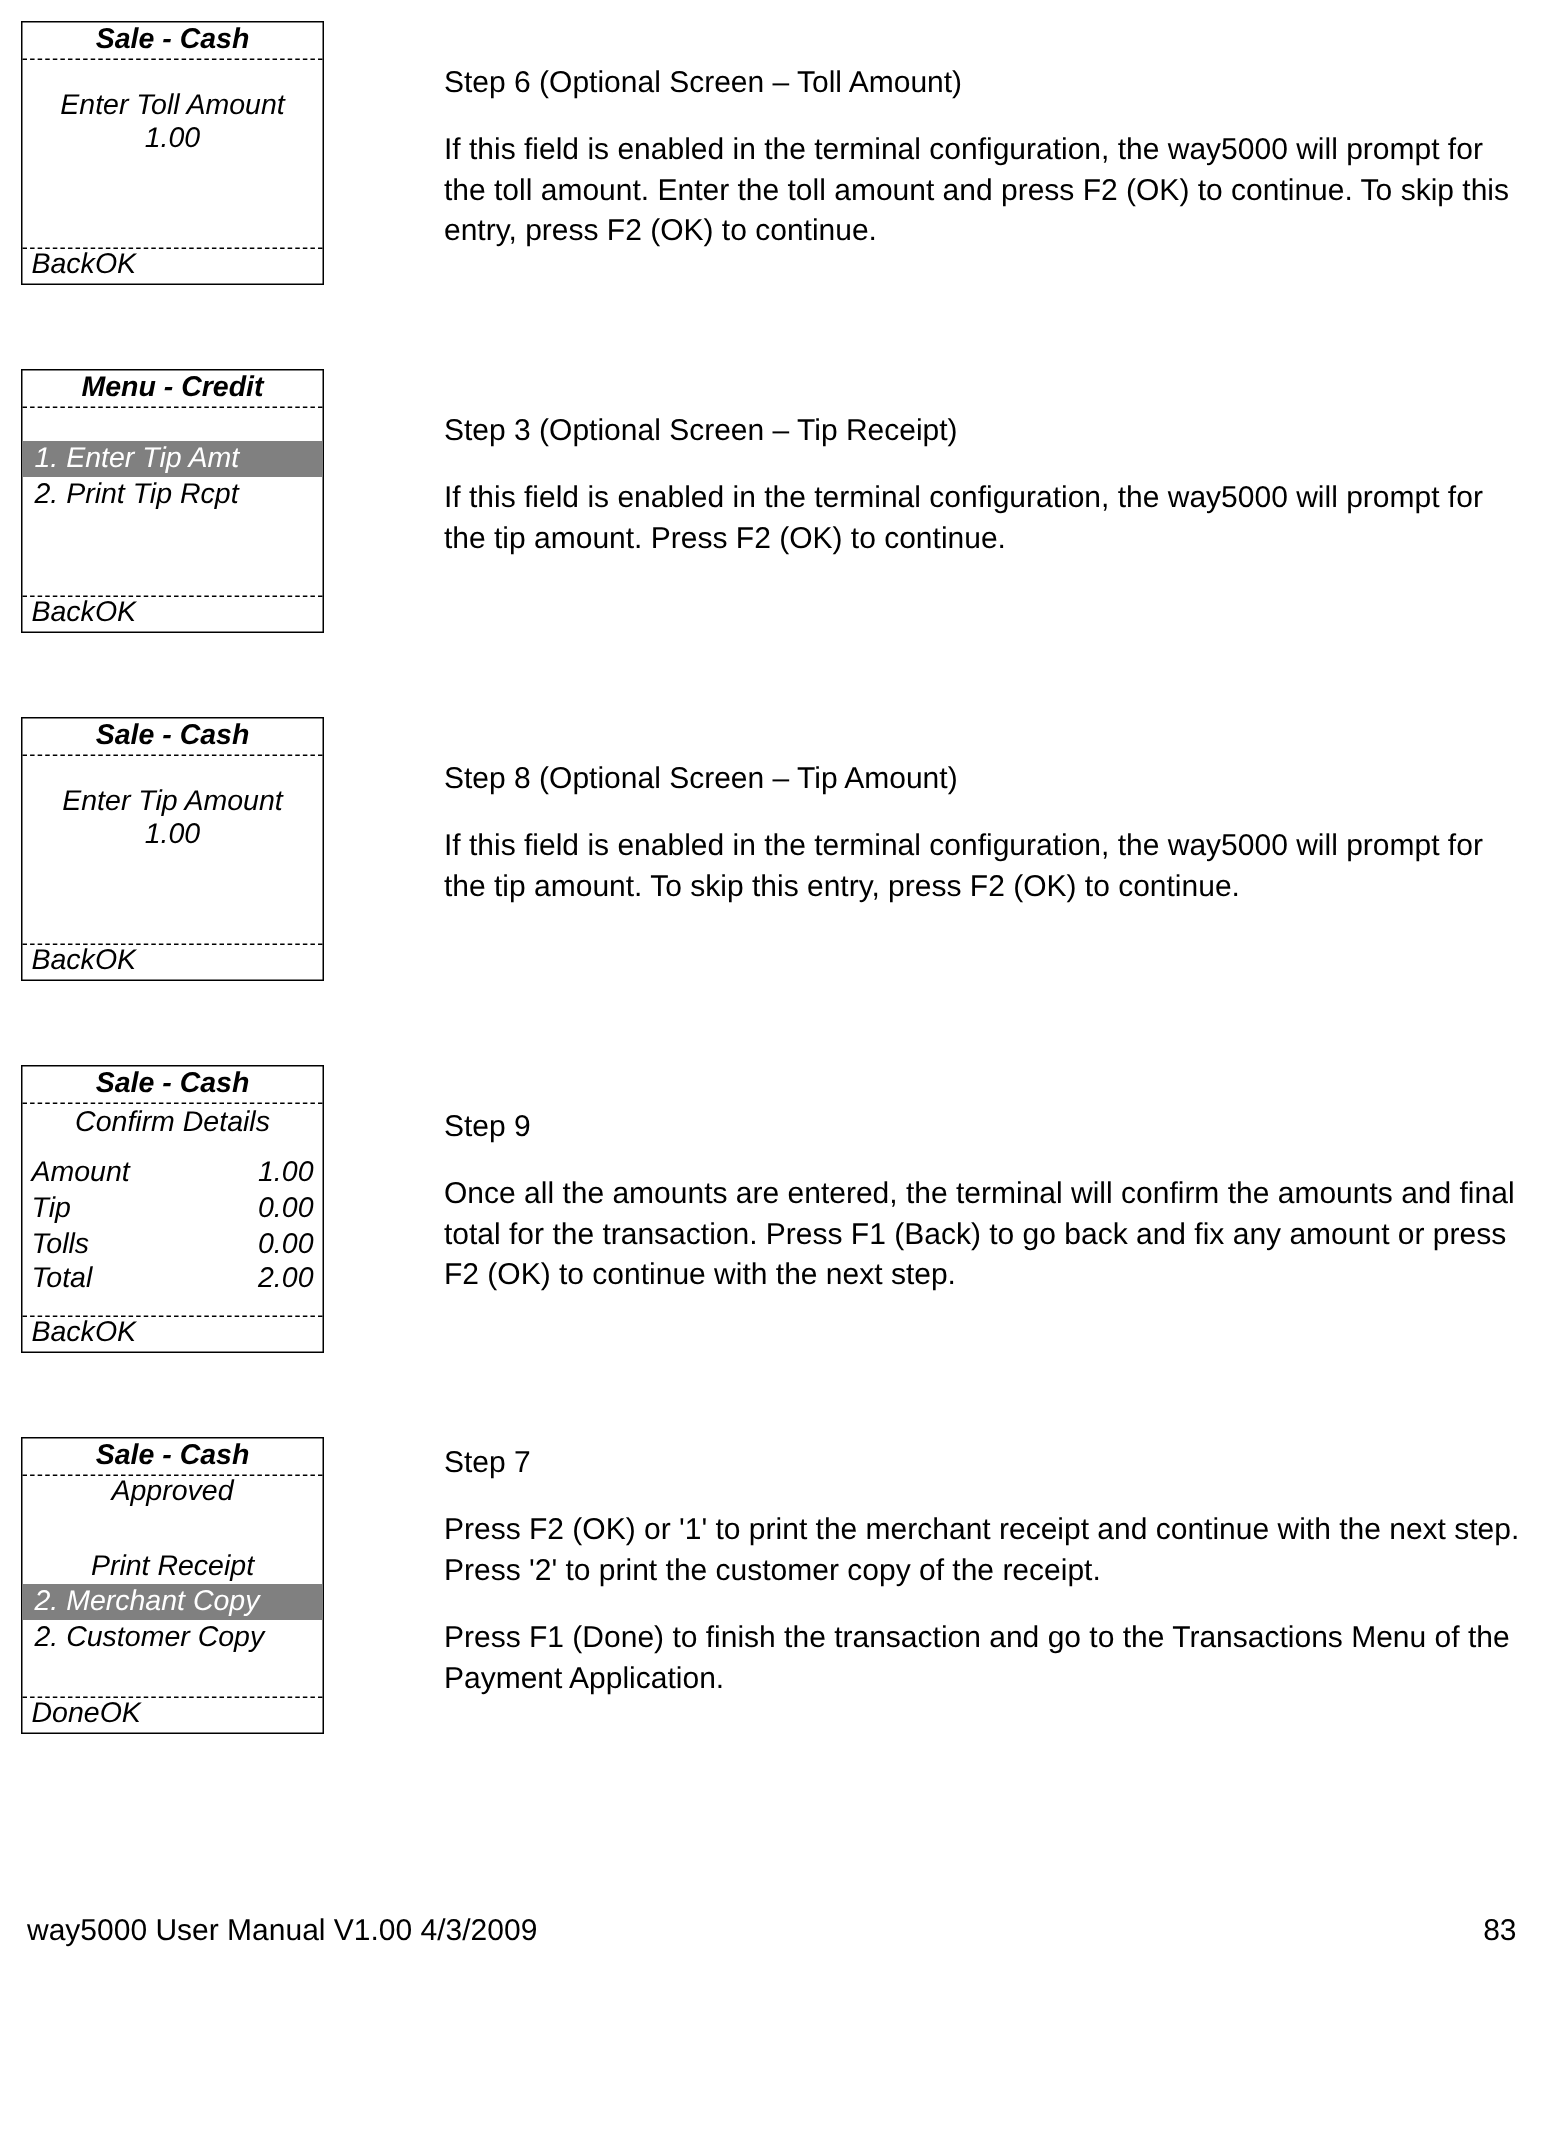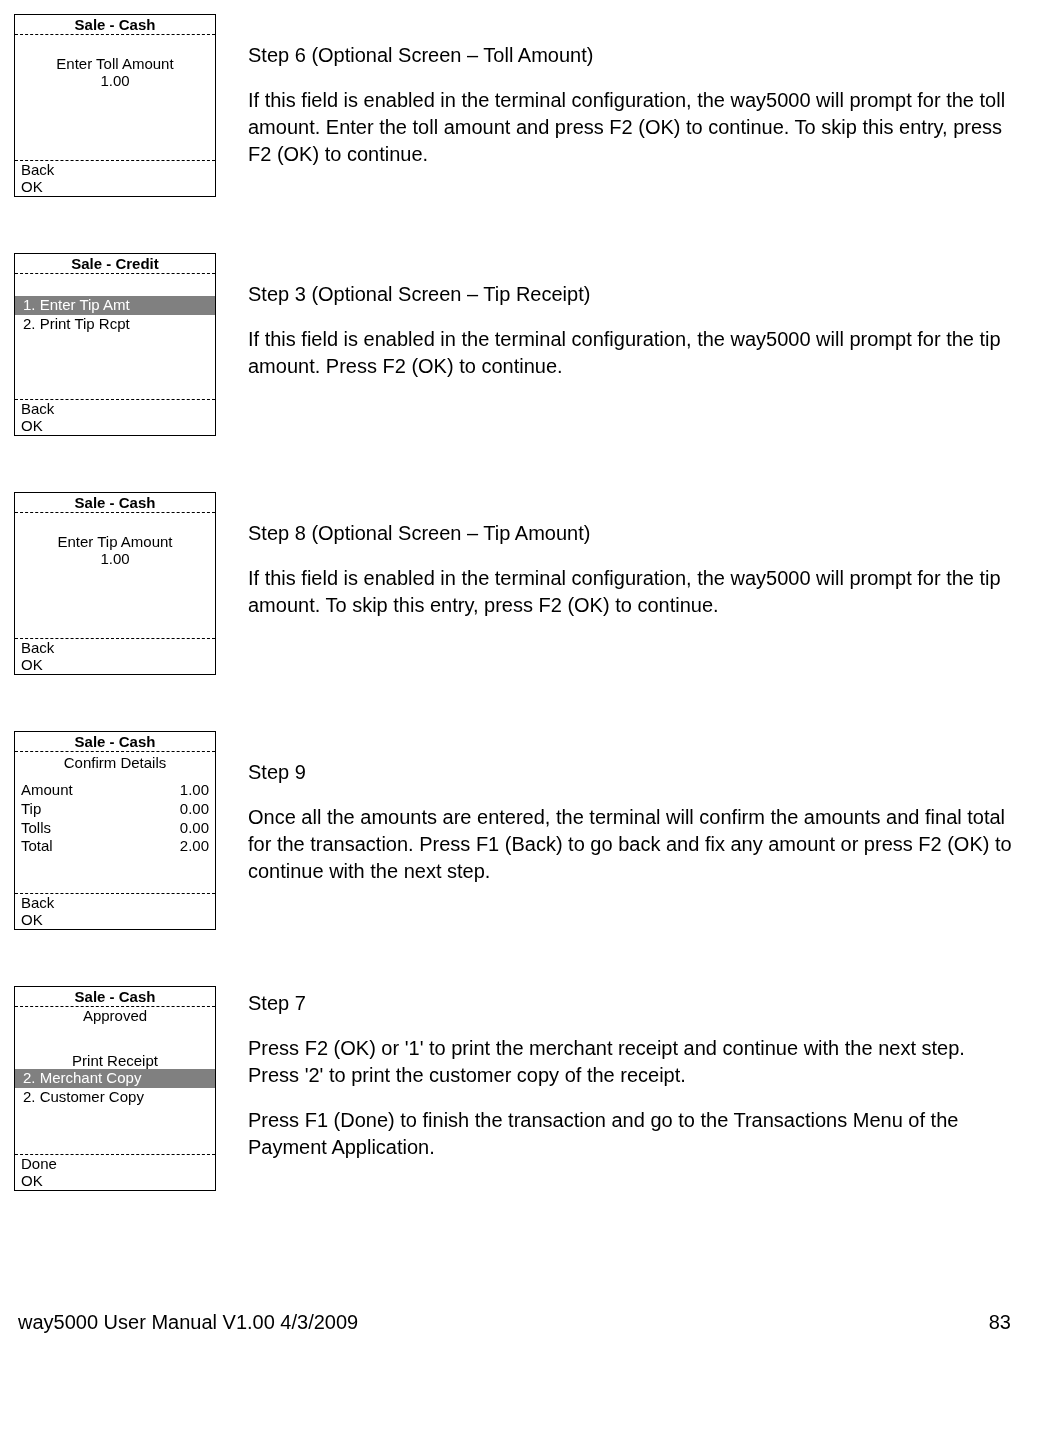--- a/index.html
+++ b/index.html
@@ -12,24 +12,25 @@
     width: 1001px;
   }
   .step-row {
     display: flex;
     align-items: flex-start;
     margin-bottom: 56px;
   }
   .terminal {
     width: 202px;
     border: 1px solid #000;
-    font-size: 15px;
+    font-size: 19px;
     flex: 0 0 auto;
-    margin-right: 32px;
+    margin-right: 80px;
     box-sizing: border-box;
+    font-style: italic;
   }
   .term-title {
     text-align: center;
     font-weight: bold;
     border-bottom: 1px dashed #000;
     padding: 1px 0;
     box-sizing: border-box;
   }
   .term-body {
     min-height: 126px;
@@ -55,21 +56,20 @@
     padding: 0 8px;
   }
   .kv {
     display: flex;
     justify-content: space-between;
     line-height: 1.25;
   }
   .term-foot {
     display: flex;
     padding: 0 6px 1px 6px;
-    flex-direction: column;
   }
   .desc {
     flex: 1;
     font-size: 20px;
     line-height: 1.35;
     padding-top: 28px;
   }
   .desc p { margin: 0 0 18px 0; }
   .footer {
     display: flex;
@@ -95,21 +95,21 @@
     </div>
   </div>
   <div class="desc">
     <p>Step 6 (Optional Screen – Toll Amount)</p>
     <p>If this field is enabled in the terminal configuration, the way5000 will prompt for the toll amount. Enter the toll amount and press F2 (OK) to continue. To skip this entry, press F2 (OK) to continue.</p>
   </div>
 </div>
 
 <div class="step-row">
   <div class="terminal">
-    <div class="term-title">Sale - Credit</div>
+    <div class="term-title">Menu - Credit</div>
     <div class="term-body" style="padding-top:22px;">
       <div class="mrow sel">1. Enter Tip Amt</div>
       <div class="mrow">2. Print Tip Rcpt</div>
     </div>
     <div class="term-foot">
       <span>Back</span>
       <span>OK</span>
     </div>
   </div>
   <div class="desc">

